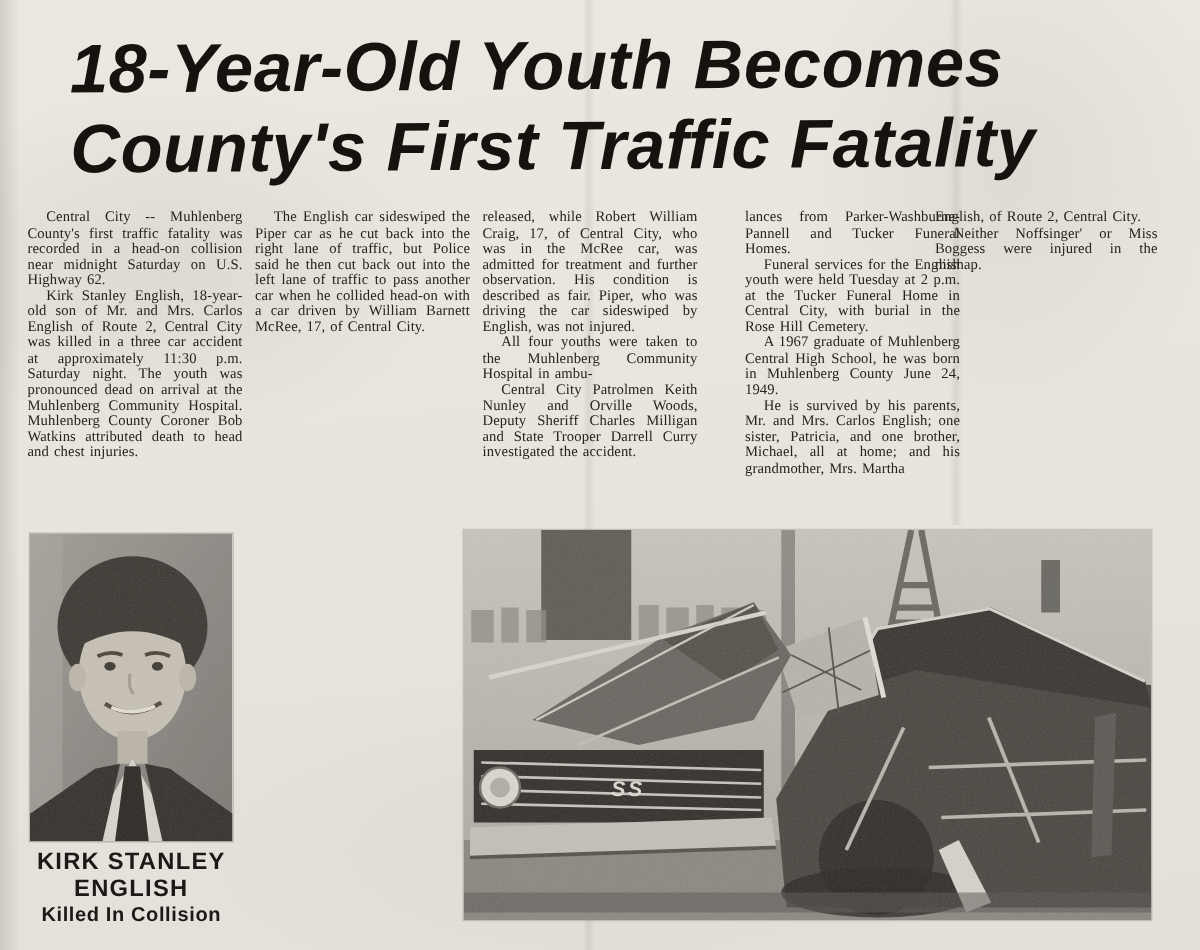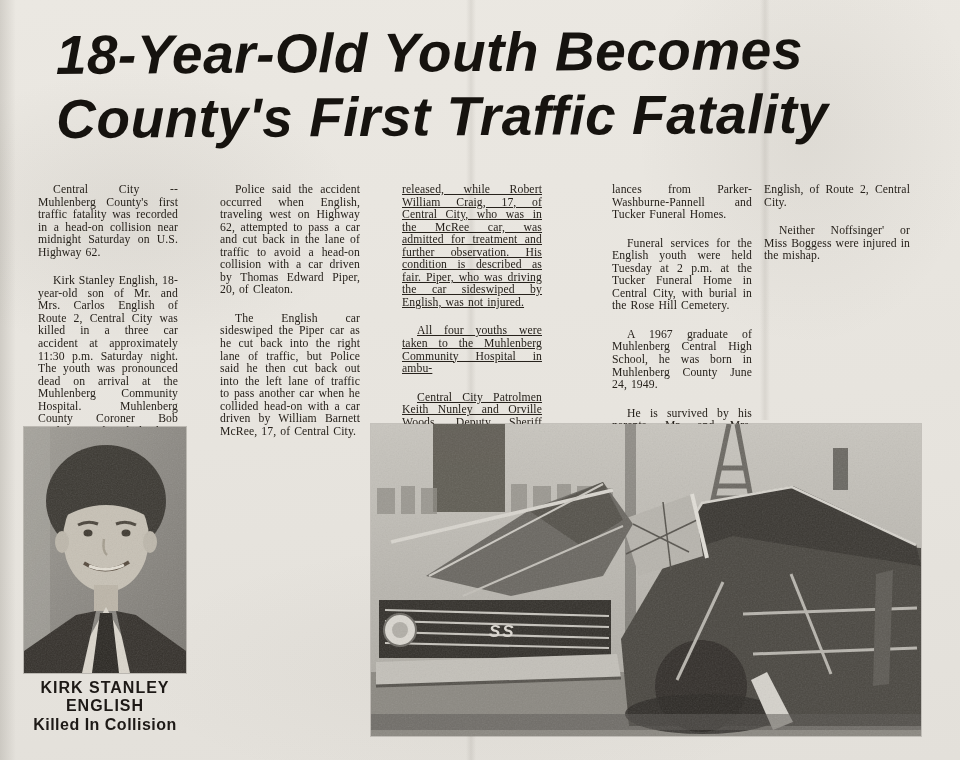--- a/index.html
+++ b/index.html
@@ -24,33 +24,33 @@
     font-family:"Liberation Sans", sans-serif;font-weight:700;font-style:italic;
     font-size:55px;line-height:64px;letter-spacing:0.5px;color:#16130f;
     transform:rotate(-0.4deg);
   }
   .headline .hl{white-space:nowrap;}
   .col{
     position:absolute;top:168px;width:172px;
     font-size:11.7px;line-height:12.55px;text-align:justify;
     color:#27221c;letter-spacing:0.1px;word-spacing:1px;
   }
-  .col p{margin:16px;text-indent:15px;}
+  .col p{margin:0;text-indent:15px;}
   .col p.cont{text-indent:0;}
   .col1{left:22px;}
   .col2{left:204px;}
-  .col3{left:386px;text-decoration:underline;}
+  .col3{left:386px;}
   .col4{left:596px;}
   .col5{left:748px;width:178px;}
   .portrait{position:absolute;left:24px;top:427px;width:162px;height:246px;
     box-shadow:0 0 0 1px rgba(60,55,48,0.25);}
   .portrait svg{display:block;}
   .caption{position:absolute;left:8px;top:679px;width:194px;text-align:center;
     font-family:"Liberation Sans", sans-serif;font-weight:700;color:#1d1916;}
-  .caption .l1{font-size:16px;letter-spacing:1px;}
+  .caption .l1{font-size:19px;letter-spacing:1px;}
   .caption .l2{font-size:16px;margin-top:1px;letter-spacing:0.5px;}
   .carphoto{position:absolute;left:371px;top:424px;width:550px;height:312px;
     box-shadow:0 0 0 1px rgba(60,55,48,0.2);}
   .carphoto svg{display:block;}
 </style>
 </head>
 <body>
 
 <div class="paper">
 
@@ -61,21 +61,20 @@
   <div class="headline">
     <div class="hl">18-Year-Old Youth Becomes</div>
     <div class="hl">County's First Traffic Fatality</div>
   </div>
 
   <div class="col col1">
       <p>Central City -- Muhlenberg County's first traffic fatality was recorded in a head-on collision near midnight Saturday on U.S. Highway 62.</p>
       <p>Kirk Stanley English, 18-year-old son of Mr. and Mrs. Carlos English of Route 2, Central City was killed in a three car accident at approximately 11:30 p.m. Saturday night. The youth was pronounced dead on arrival at the Muhlenberg Community Hospital. Muhlenberg County Coroner Bob Watkins attributed death to head and chest injuries.</p>
     </div>
   <div class="col col2">
-      <p>Police said the accident occurred when English, traveling west on Highway 62, attempted to pass a car and cut back in the lane of traffic to avoid a head-on collision with a car driven by Thomas Edward Piper, 20, of Cleaton.</p>
       <p>The English car sideswiped the Piper car as he cut back into the right lane of traffic, but Police said he then cut back out into the left lane of traffic to pass another car when he collided head-on with a car driven by William Barnett McRee, 17, of Central City.</p>
     </div>
   <div class="col col3">
       <p class="cont">released, while Robert William Craig, 17, of Central City, who was in the McRee car, was admitted for treatment and further observation. His condition is described as fair. Piper, who was driving the car sideswiped by English, was not injured.</p>
       <p>All four youths were taken to the Muhlenberg Community Hospital in ambu-</p>
       <p>Central City Patrolmen Keith Nunley and Orville Woods, Deputy Sheriff Charles Milligan and State Trooper Darrell Curry investigated the accident.</p>
     </div>
   <div class="col col4">
       <p class="cont">lances from Parker-Washburne-Pannell and Tucker Funeral Homes.</p>
       <p>Funeral services for the English youth were held Tuesday at 2 p.m. at the Tucker Funeral Home in Central City, with burial in the Rose Hill Cemetery.</p>

